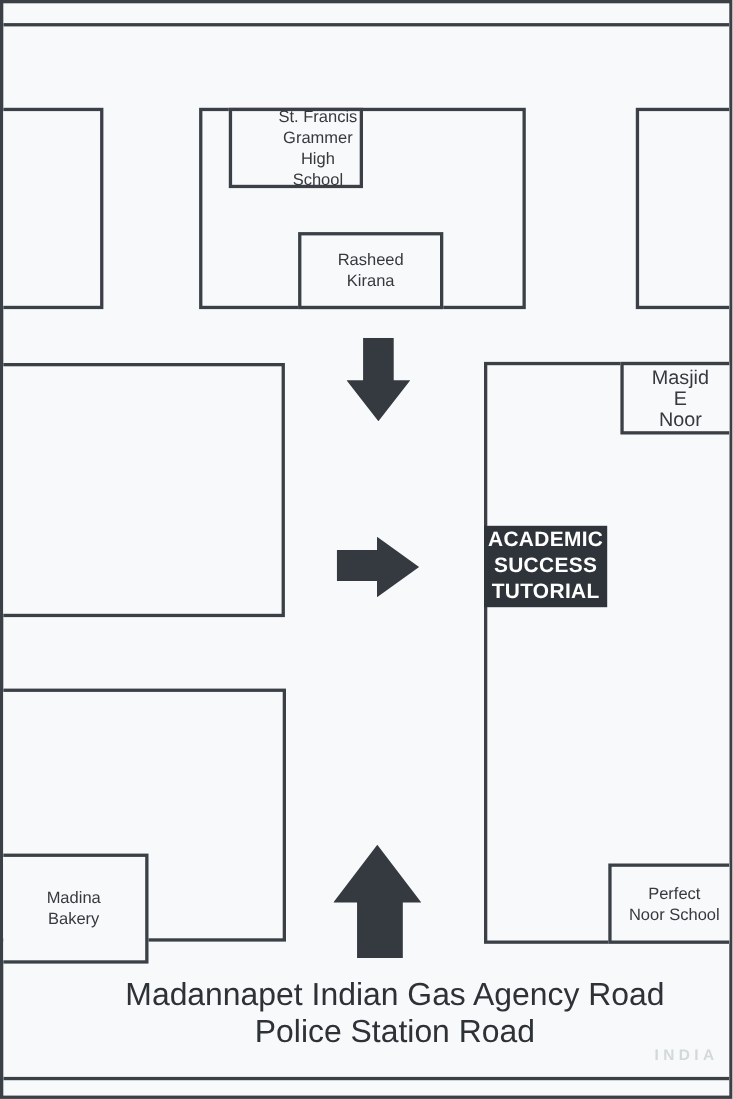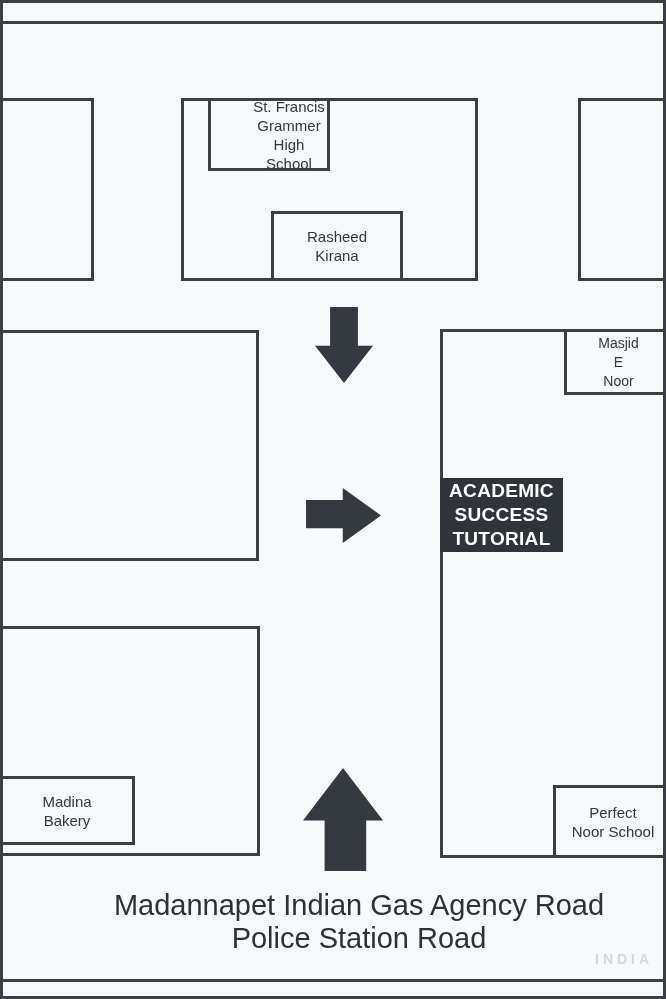--- a/index.html
+++ b/index.html
@@ -80,39 +80,39 @@
 Kirana</div>
   </div>
 
   <div class="box" style="left:575px; top:95px; width:95px; height:183px;"></div>
 
   <div class="box" style="left:-4px; top:327px; width:260px; height:231px;"></div>
 
   <div class="box" style="left:437px; top:326px; width:233px; height:529px;"></div>
 
   <div class="box" style="left:561px; top:326px; width:109px; height:66px;">
-    <div class="lbl" style="font-size: 14px; white-space: pre-line;">Masjid
+    <div class="lbl" style="font-size: 18px; white-space: pre-line;">Masjid
 E
 Noor</div>
   </div>
 
-  <div class="black-box" style="left:437px; top:475px; width:123px; height:74px;">
+  <div class="black-box" style="left:437px; top:475px; width:112px; height:74px;">
     <div class="lbl" style="white-space: pre-line;">ACADEMIC
 SUCCESS
 TUTORIAL</div>
   </div>
 
   <div class="box" style="left:550px; top:782px; width:120px; height:73px;">
     <div class="lbl" style="white-space: pre-line;">Perfect
 Noor School</div>
   </div>
 
   <div class="box" style="left:-4px; top:623px; width:261px; height:230px;"></div>
 
-  <div class="box" style="left:-4px; top:773px; width:136px; height:69px;">
+  <div class="box" style="left:-4px; top:773px; width:136px; height:100px;">
     <div class="lbl" style="white-space: pre-line;">Madina
 Bakery</div>
   </div>
 
   <div class="arrow arrow-down" style="left:312px; top:304px; width:58px; height:76px;"></div>
   <div class="arrow arrow-right" style="left:303px; top:485px; width:75px; height:55px;"></div>
   <div class="arrow arrow-up" style="left:300px; top:765px; width:80px; height:103px;"></div>
 
   <div class="bottom-roads">
     <div>Madannapet Indian Gas Agency Road</div>

